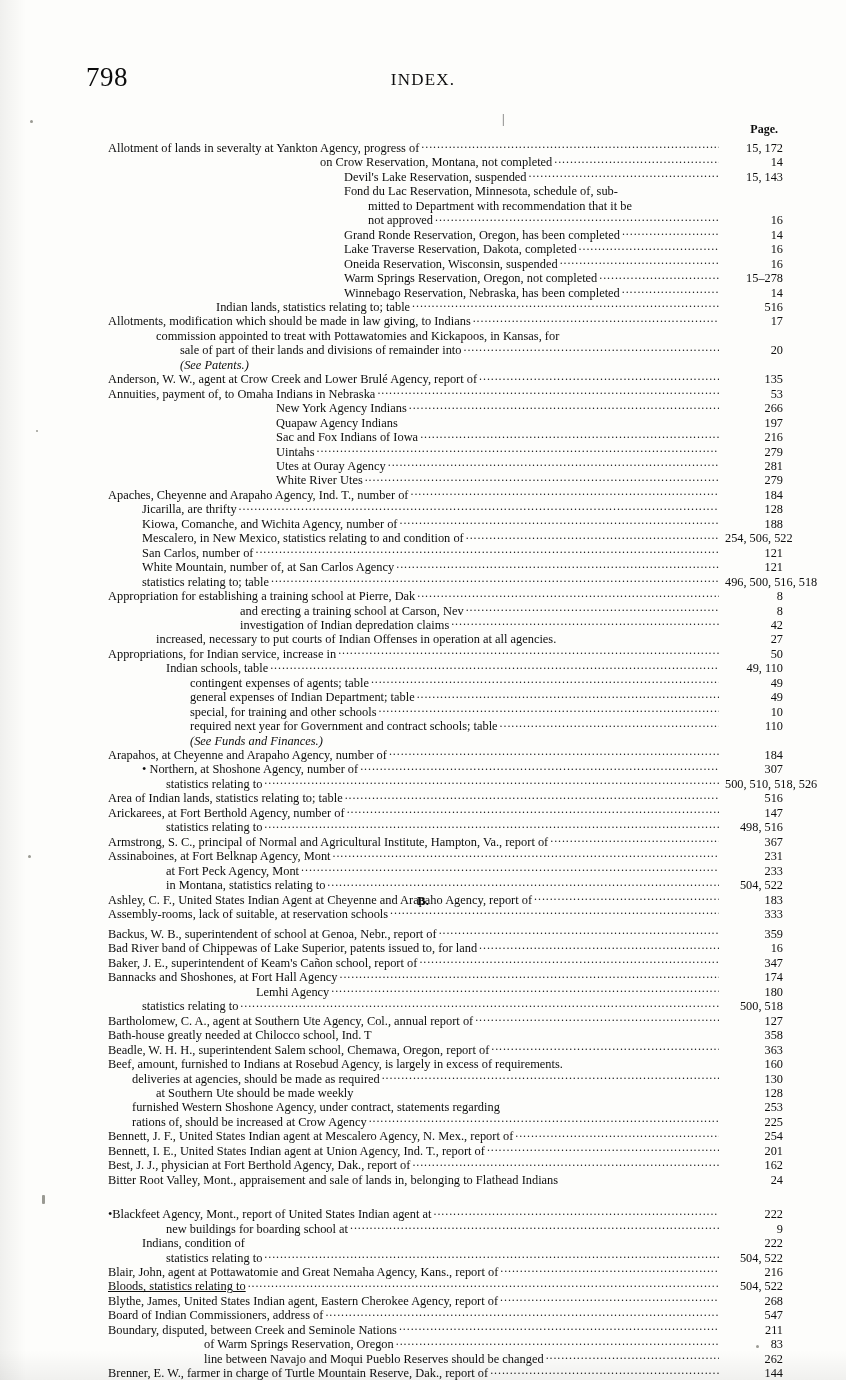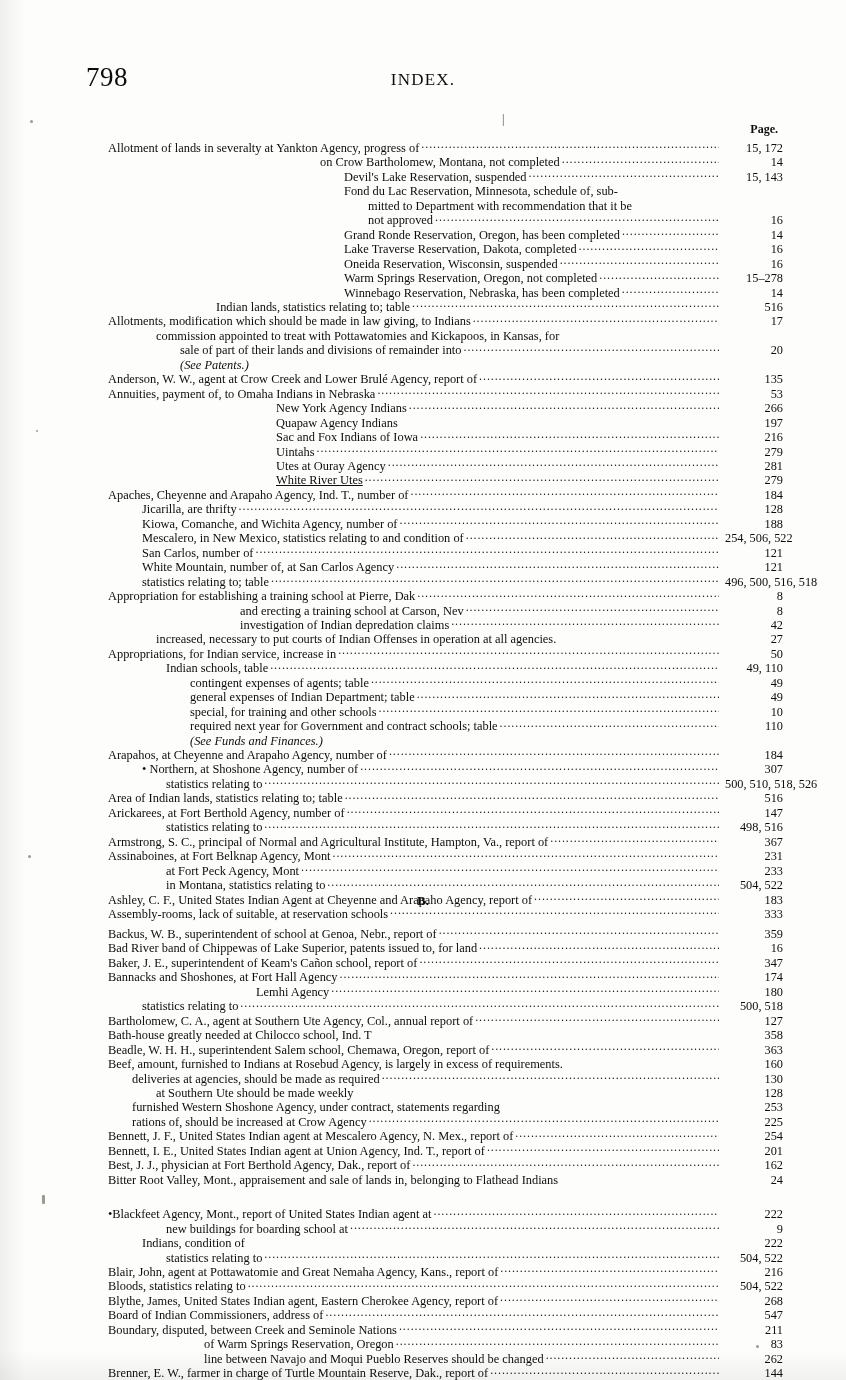--- a/index.html
+++ b/index.html
@@ -140,21 +140,21 @@
 
   <div class="entries" id="entries-a">
       <div class="row">
         <span class="txt" style="margin-left: 0px;">Allotment of lands in severalty at Yankton Agency, progress of</span>
         <span class="leader">
           <span>................................................................................................................................................................</span>
         </span>
         <span class="pg">15, 172</span>
       </div>
       <div class="row">
-        <span class="txt" style="margin-left: 212px;">on Crow Bartholomew, Montana, not completed</span>
+        <span class="txt" style="margin-left: 212px;">on Crow Reservation, Montana, not completed</span>
         <span class="leader">
           <span>................................................................................................................................................................</span>
         </span>
         <span class="pg">14</span>
       </div>
       <div class="row">
         <span class="txt" style="margin-left: 236px;">Devil's Lake Reservation, suspended</span>
         <span class="leader">
           <span>................................................................................................................................................................</span>
         </span>
@@ -294,21 +294,21 @@
         <span class="pg">279</span>
       </div>
       <div class="row">
         <span class="txt" style="margin-left: 168px;">Utes at Ouray Agency</span>
         <span class="leader">
           <span>................................................................................................................................................................</span>
         </span>
         <span class="pg">281</span>
       </div>
       <div class="row">
-        <span class="txt" style="margin-left: 168px; text-decoration: underline;">White River Utes</span>
+        <span class="txt" style="margin-left: 168px;">White River Utes</span>
         <span class="leader">
           <span>................................................................................................................................................................</span>
         </span>
         <span class="pg">279</span>
       </div>
       <div class="row">
         <span class="txt" style="margin-left: 0px;">Apaches, Cheyenne and Arapaho Agency, Ind. T., number of</span>
         <span class="leader">
           <span>................................................................................................................................................................</span>
         </span>
@@ -677,21 +677,21 @@
         <span class="pg">504, 522</span>
       </div>
       <div class="row">
         <span class="txt" style="margin-left: 0px;">Blair, John, agent at Pottawatomie and Great Nemaha Agency, Kans., report of</span>
         <span class="leader">
           <span>................................................................................................................................................................</span>
         </span>
         <span class="pg">216</span>
       </div>
       <div class="row">
-        <span class="txt" style="margin-left: 0px;">Bloods, statistics relating to</span>
+        <span class="txt" style="margin-left: 0px; text-decoration: underline;">Bloods, statistics relating to</span>
         <span class="leader">
           <span>................................................................................................................................................................</span>
         </span>
         <span class="pg">504, 522</span>
       </div>
       <div class="row">
         <span class="txt" style="margin-left: 0px;">Blythe, James, United States Indian agent, Eastern Cherokee Agency, report of</span>
         <span class="leader">
           <span>................................................................................................................................................................</span>
         </span>

